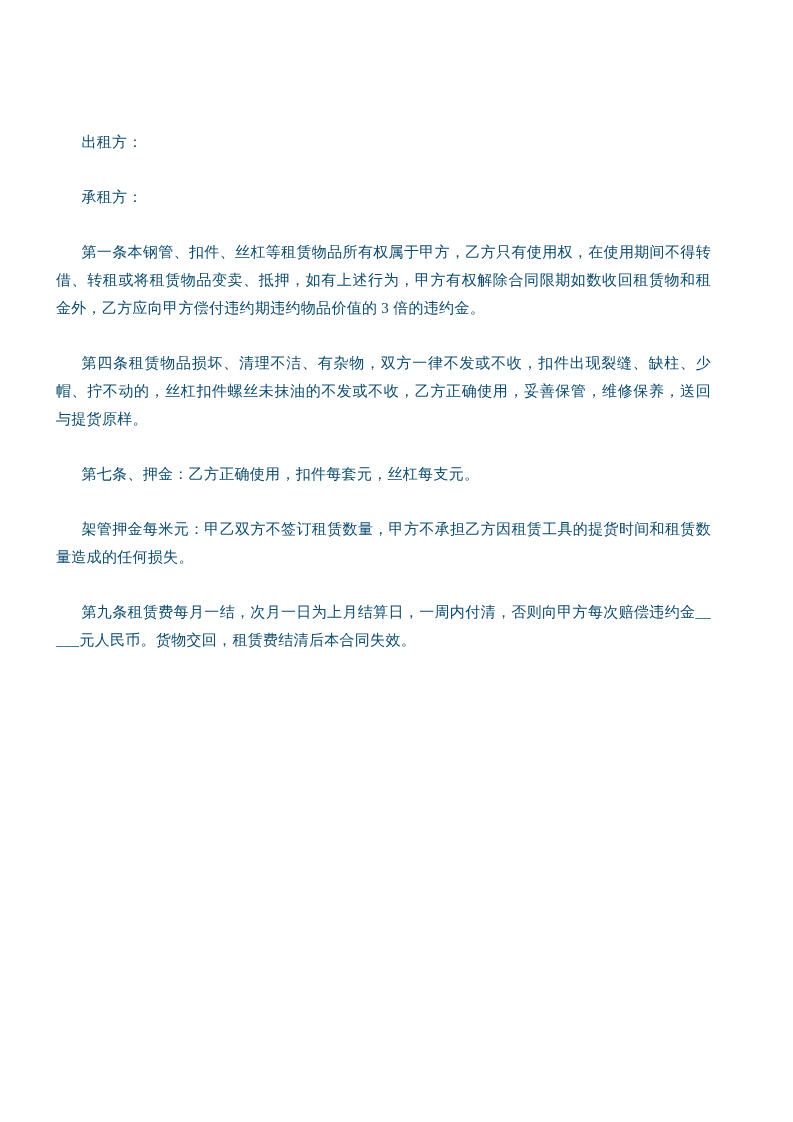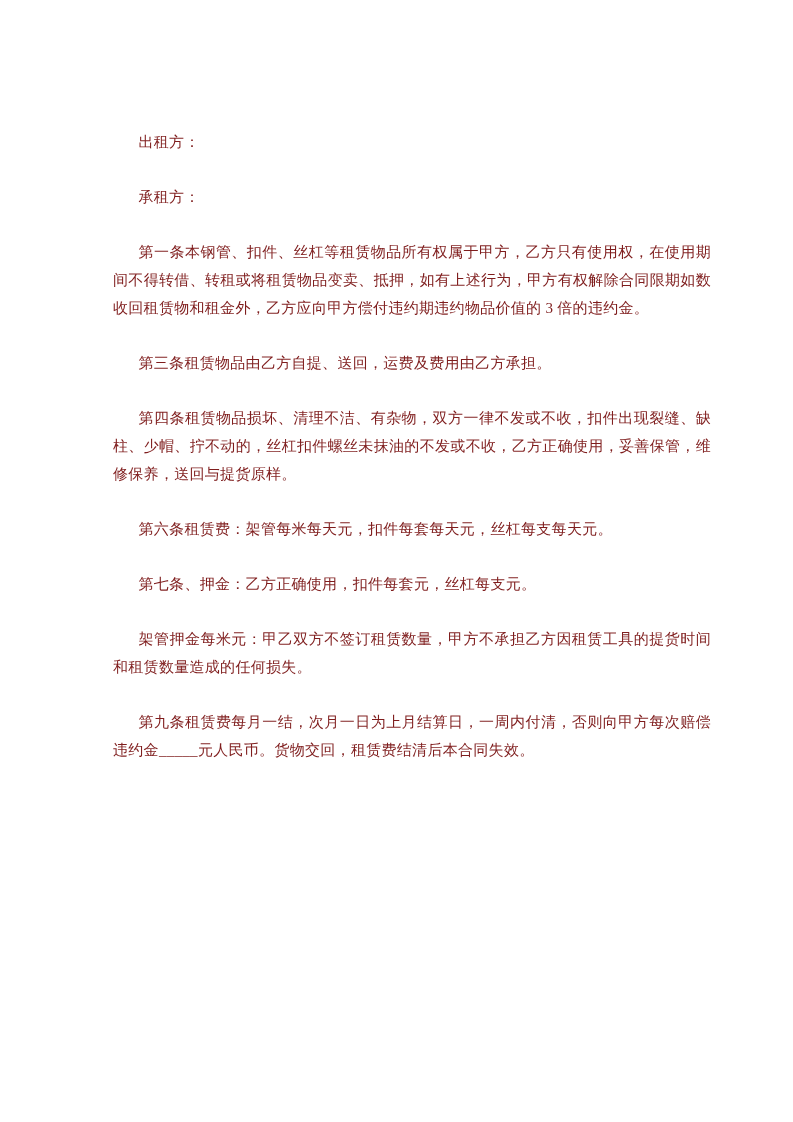--- a/index.html
+++ b/index.html
@@ -6,43 +6,41 @@
     margin: 0;
     padding: 0;
     background: #ffffff;
   }
   .page {
     position: relative;
     width: 793px;
     height: 896px;
     background: #ffffff;
     box-sizing: border-box;
-    padding: 128px 82px 60px 113px;
+    padding: 128px 82px 60px 56px;
     overflow: hidden;
     font-family: "Liberation Serif", "DejaVu Serif", serif;
     font-size: 15px;
     line-height: 28px;
-    color: #7f1d1d;
+    color: #0c4a6e;
   }
   .doc p {
     margin: 0 0 27px 0;
     text-indent: 1.7em;
     text-align: justify;
     letter-spacing: 0.3px;
     word-break: break-all;
   }
 </style>
 </head>
 <body>
 
 <div class="page">
   <div class="doc">
     <p>出租方：</p>
     <p>承租方：</p>
     <p>第一条本钢管、扣件、丝杠等租赁物品所有权属于甲方，乙方只有使用权，在使用期间不得转借、转租或将租赁物品变卖、抵押，如有上述行为，甲方有权解除合同限期如数收回租赁物和租金外，乙方应向甲方偿付违约期违约物品价值的 3 倍的违约金。</p>
-    <p>第三条租赁物品由乙方自提、送回，运费及费用由乙方承担。</p>
     <p>第四条租赁物品损坏、清理不洁、有杂物，双方一律不发或不收，扣件出现裂缝、缺柱、少帽、拧不动的，丝杠扣件螺丝未抹油的不发或不收，乙方正确使用，妥善保管，维修保养，送回与提货原样。</p>
-    <p>第六条租赁费：架管每米每天元，扣件每套每天元，丝杠每支每天元。</p>
     <p>第七条、押金：乙方正确使用，扣件每套元，丝杠每支元。</p>
     <p>架管押金每米元：甲乙双方不签订租赁数量，甲方不承担乙方因租赁工具的提货时间和租赁数量造成的任何损失。</p>
     <p>第九条租赁费每月一结，次月一日为上月结算日，一周内付清，否则向甲方每次赔偿违约金_____元人民币。货物交回，租赁费结清后本合同失效。</p>
   </div>
 </div>
 
 </body></html>

